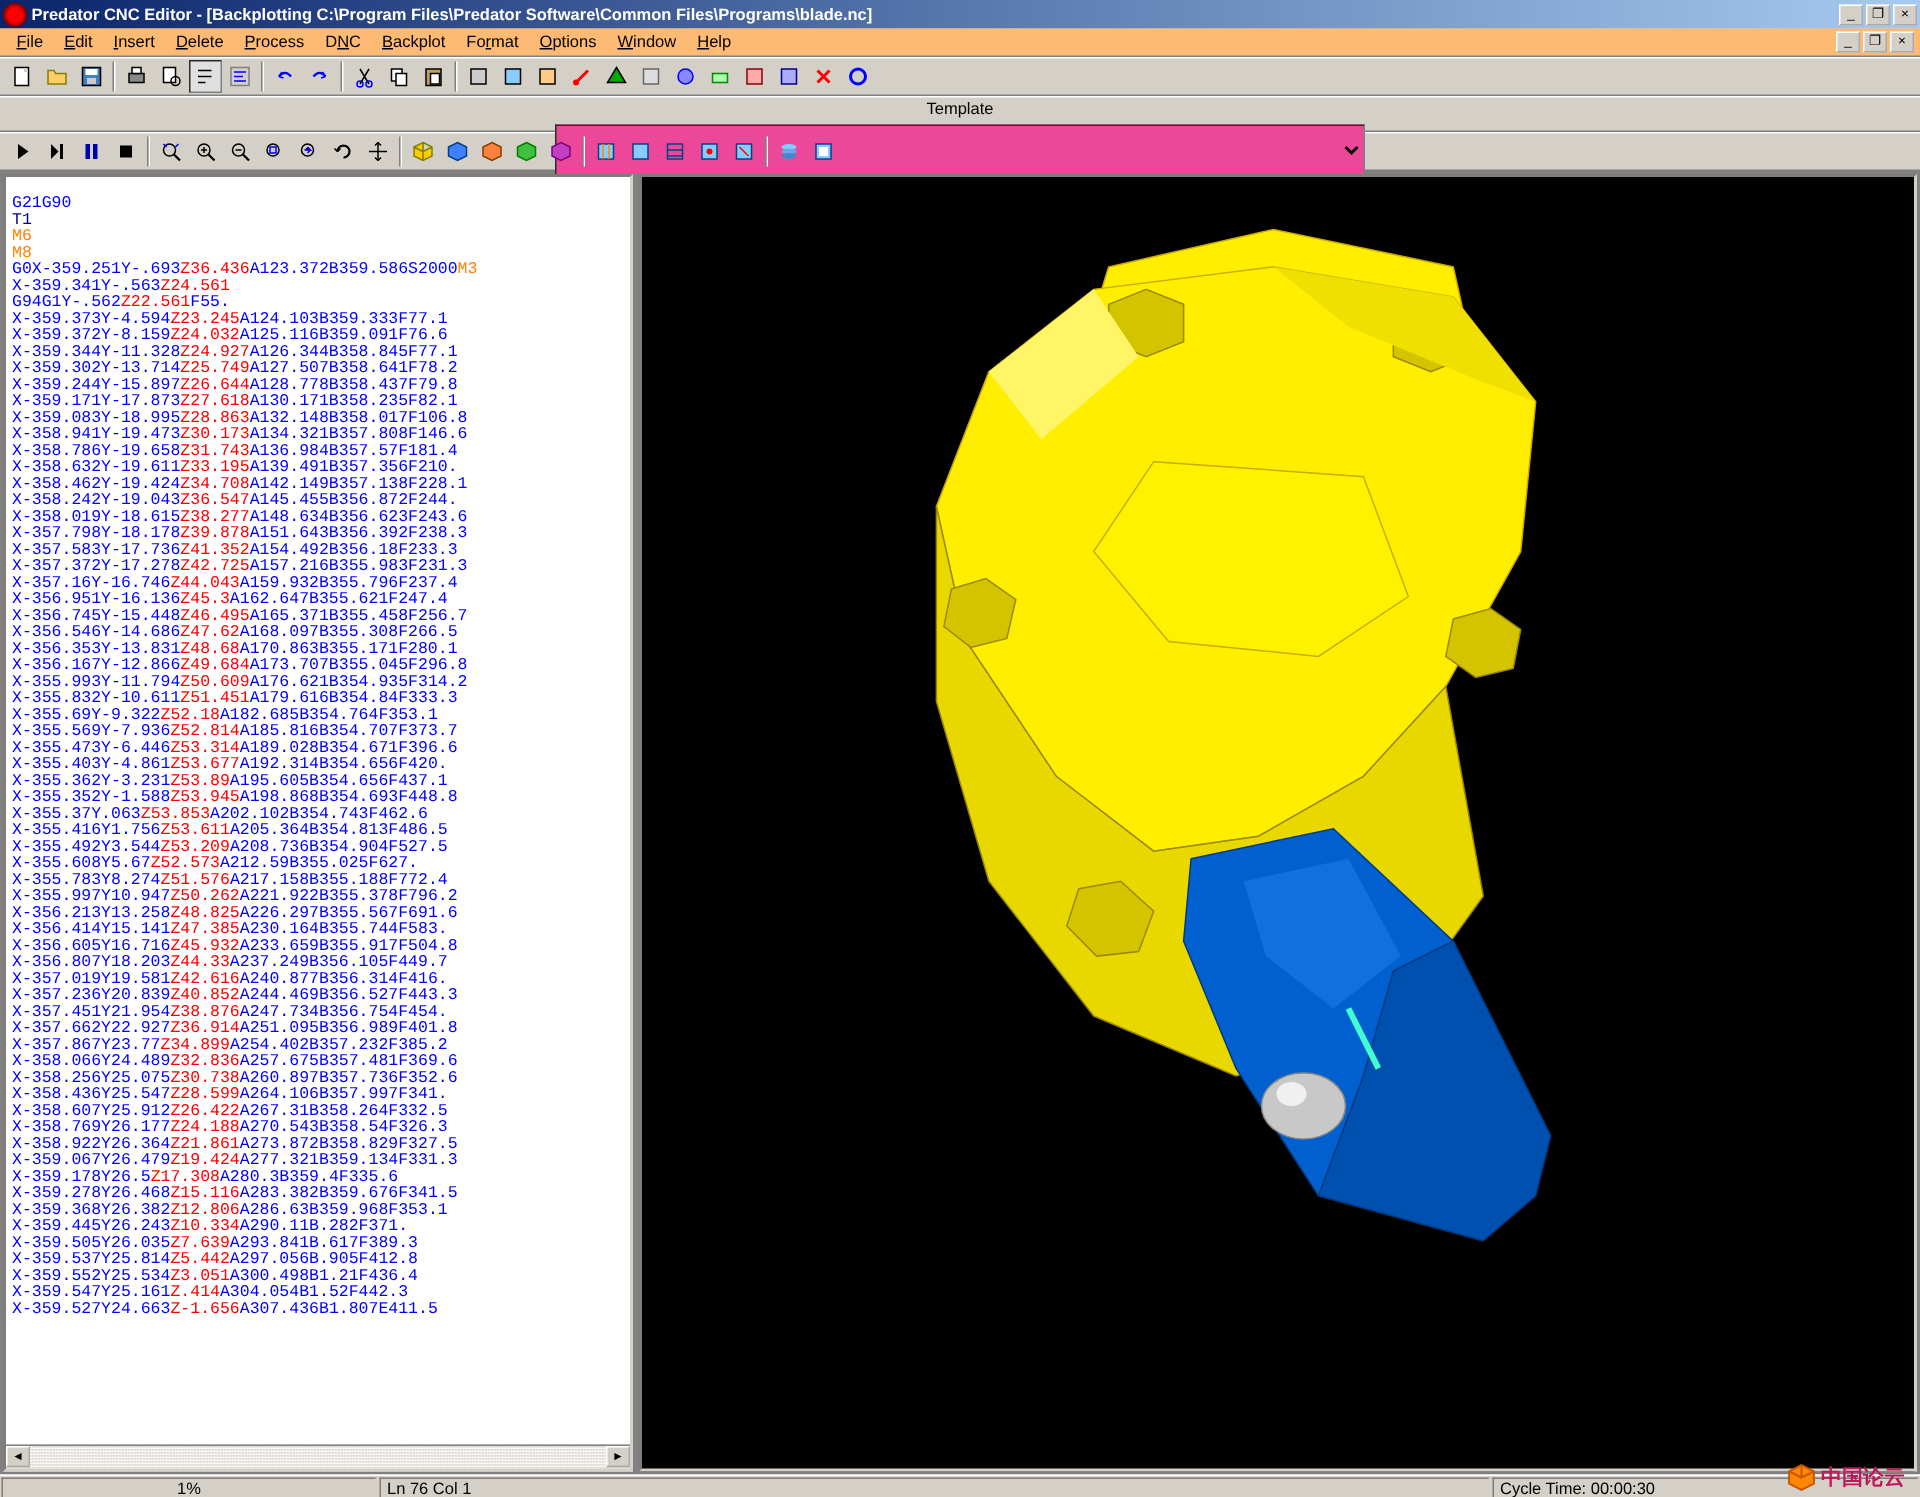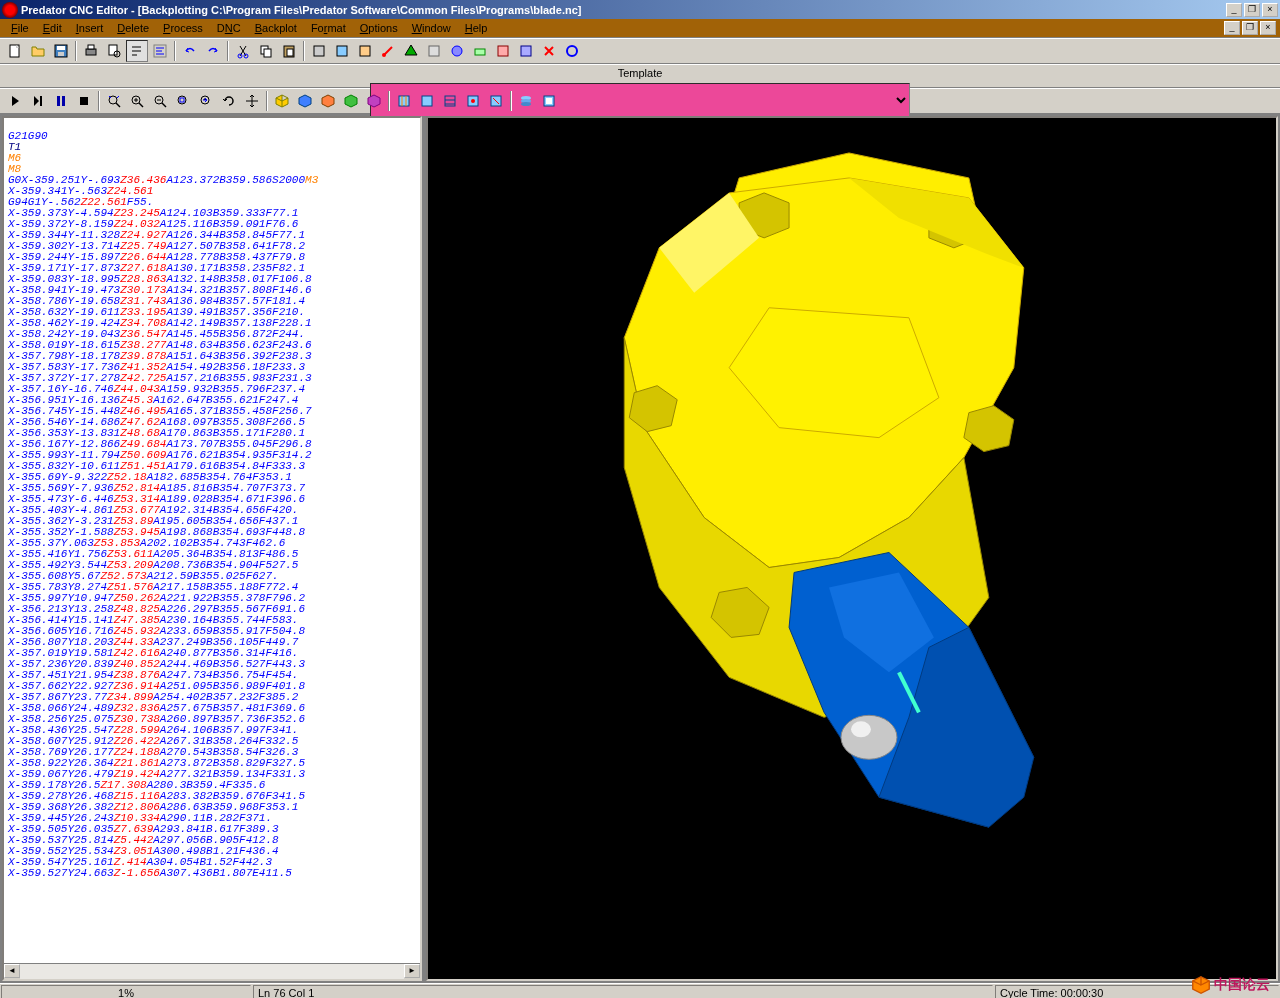--- a/index.html
+++ b/index.html
@@ -2,34 +2,34 @@
 <html><head>
 <meta charset="utf-8">
 <style>
 * { box-sizing: border-box; margin: 0; padding: 0; }
 body { font-family: "Microsoft Sans Serif", Arial, sans-serif; font-size: 11px; background: #d4d0c8; width: 1280px; height: 998px; overflow: hidden; }
 .title-bar { height: 19px; background: linear-gradient(to right, #0a246a, #a6caf0); color: #fff; display: flex; align-items: center; padding: 0 2px; }
 .title-bar .icon { width: 16px; height: 16px; background: radial-gradient(circle, #ff0000 40%, #800000 70%); border-radius: 50%; margin-right: 3px; }
 .title-bar .title-text { flex: 1; font-weight: bold; font-size: 11px; white-space: nowrap; overflow: hidden; }
 .win-btns { display: flex; gap: 2px; }
 .win-btn { width: 16px; height: 14px; background: #d4d0c8; border: 1px outset #fff; font-size: 9px; text-align: center; line-height: 11px; color: #000; cursor: pointer; font-family: Arial; }
-.menu-bar { height: 19px; background: #a16207; display: flex; align-items: center; padding: 0 4px; border-bottom: 1px solid #808080; }
+.menu-bar { height: 19px; background: #fdba74; display: flex; align-items: center; padding: 0 4px; border-bottom: 1px solid #808080; }
 .menu-item { padding: 2px 7px; cursor: pointer; }
 .menu-item .ul { text-decoration: underline; }
 .mdi-btns { margin-left: auto; display: flex; gap: 2px; }
 .toolbar { height: 26px; background: #d4d0c8; border-top: 1px solid #fff; border-bottom: 1px solid #808080; display: flex; align-items: center; padding: 0 4px; gap: 1px; }
 .tb-btn { width: 22px; height: 22px; display: flex; align-items: center; justify-content: center; cursor: pointer; border: 1px solid transparent; }
 .tb-btn svg { width: 16px; height: 16px; }
 .tb-btn.pressed { border: 1px inset #808080; background: #e0e0e0; }
 .tb-sep { width: 2px; height: 20px; border-left: 1px solid #808080; border-right: 1px solid #fff; margin: 0 2px; }
 .template-bar { height: 24px; background: #d4d0c8; border-top: 1px solid #fff; border-bottom: 1px solid #808080; display: flex; align-items: center; padding: 2px 4px; gap: 4px; flex-direction: column; }
 .template-bar label { font-size: 11px; }
 .template-bar select, .template-bar input { height: 20px; font-size: 11px; border: 1px inset #808080; background: #ec4899; padding: 16px 2px; }
 .sim-toolbar { height: 26px; background: #d4d0c8; border-top: 1px solid #fff; border-bottom: 1px solid #808080; display: flex; align-items: center; padding: 0 4px; gap: 1px; }
-.main-area { display: flex; height: 869px; background: #808080; padding: 2px; font-style: italic; }
+.main-area { display: flex; height: 869px; background: #808080; padding: 2px; }
 .code-panel { width: 420px; background: #fff; border: 2px inset #d4d0c8; display: flex; flex-direction: column; }
 .code-content { flex: 1; overflow: hidden; padding: 2px 4px; font-family: "Courier New", monospace; font-size: 11px; line-height: 11px; white-space: pre; }
 .c-blue { color: #0000ff; }
 .c-navy { color: #000080; }
 .c-orange { color: #ff8000; }
 .c-red { color: #ff0000; }
 .hscroll { height: 16px; background: #d4d0c8; border-top: 1px solid #808080; display: flex; }
 .sb-btn { width: 16px; height: 14px; background: #d4d0c8; border: 1px outset #fff; font-size: 8px; text-align: center; line-height: 12px; }
 .sb-track { flex: 1; background: repeating-conic-gradient(#d4d0c8 0% 25%, #fff 0% 50%) 50% / 2px 2px; }
 .viewport-panel { flex: 1; background: #000; border: 2px inset #d4d0c8; margin-left: 4px; position: relative; }

